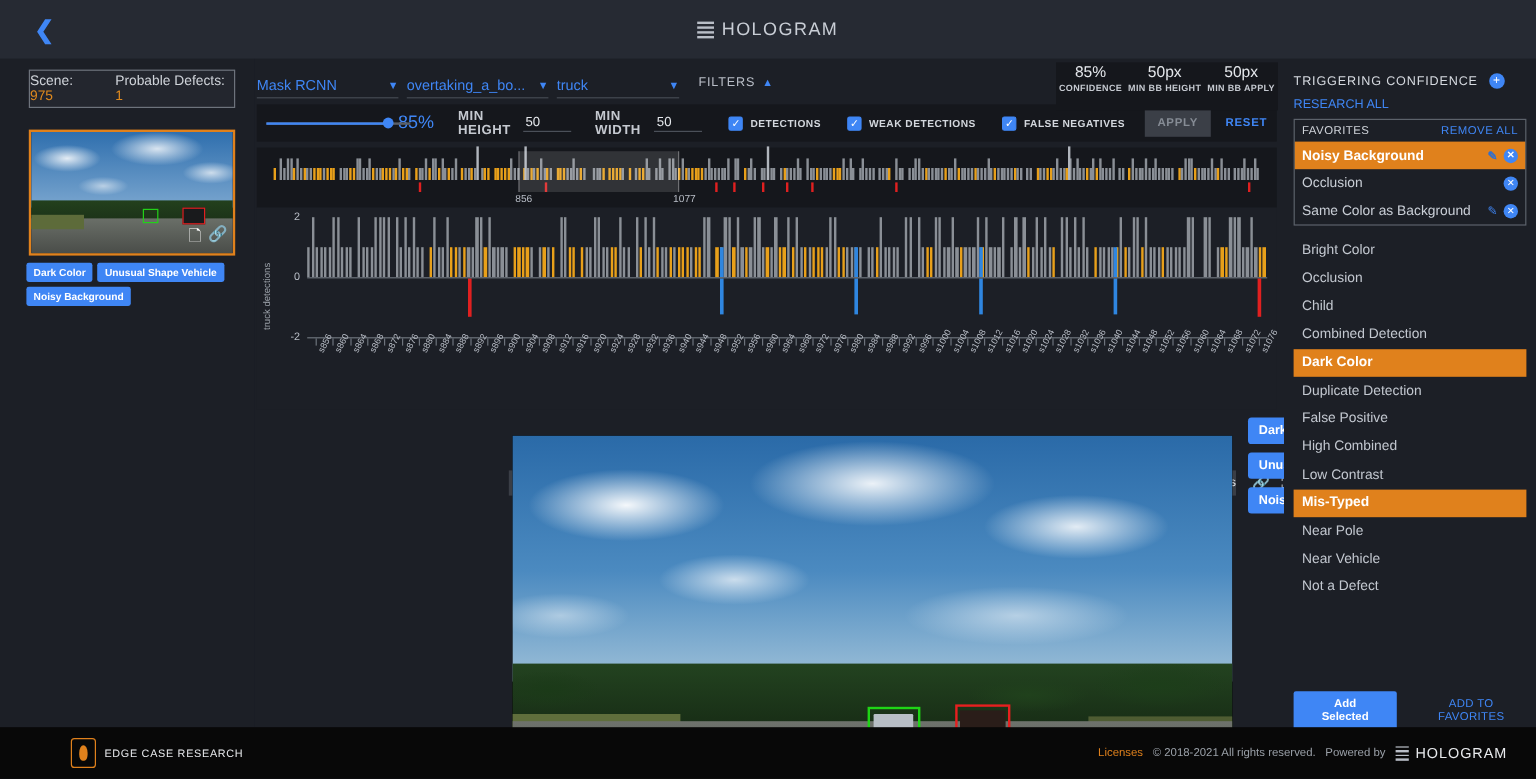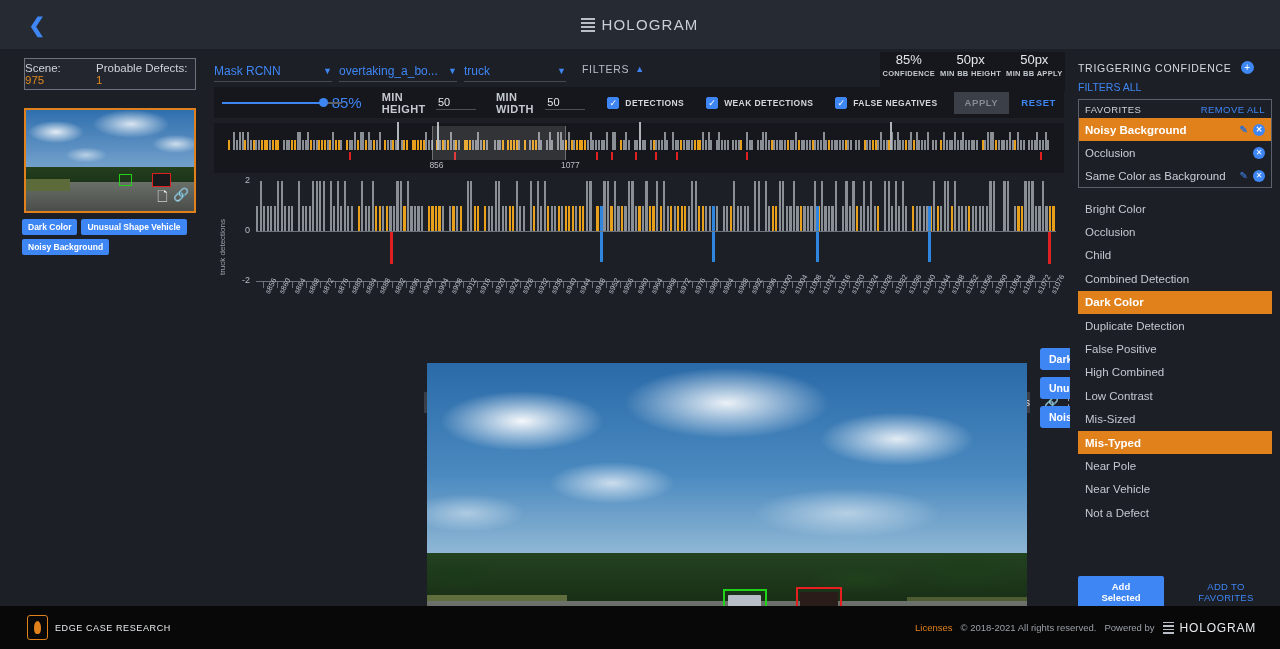--- a/index.html
+++ b/index.html
@@ -265,21 +265,21 @@
     padding: 5px 14px; border-radius: 2px; cursor: pointer; font-family: "Liberation Sans", sans-serif;
   }
   #add-to-fav {
     margin-left: 16px; background: none; border: none; color: #3f86f5;
     font-size: 9.5px; letter-spacing: .3px; cursor: pointer; font-family: "Liberation Sans", sans-serif;
   }
 
   
   #footer {
     position: absolute; left: 0; top: 606px; width: 1280px; height: 43px;
-    background: #080808; display: flex; align-items: center;
+    background: #080808; display: flex; align-items: center; padding-left: 32px;
   }
   #ecr-logo { display: flex; align-items: center; gap: 7px; margin-left: 27px; }
   #ecr-mark {
     width: 21px; height: 25px; border: 1.5px solid #e0811c; border-radius: 3px;
     display: flex; align-items: center; justify-content: center;
   }
   #ecr-mark i { display: block; width: 7px; height: 13px; background: #e0811c; border-radius: 50% 50% 40% 40%; }
   #ecr-word { font-size: 9px; letter-spacing: .6px; color: #e8eaed; }
   #footer-right { margin-left: auto; margin-right: 24px; display: flex; align-items: center; gap: 8px; font-size: 9.5px; color: #9aa0a8; }
   #footer-right .lic { color: #e0811c; cursor: pointer; }
@@ -1102,21 +1102,21 @@
     <div class="sum-item">
       <span class="sv">50px</span>
       <span class="sl">MIN BB APPLY</span>
     </div>
   </div>
 
   <div id="tc-head">
     <span class="tc-title">TRIGGERING CONFIDENCE</span>
     <span id="tc-add">+</span>
   </div>
-  <div id="deselect-all">FILTERS ALL</div>
+  <div id="deselect-all">RESEARCH ALL</div>
 
   <div id="fav-panel">
     <div id="fav-head">
       <span>FAVORITES</span>
       <span class="rm">REMOVE ALL</span>
     </div>
 
     <div class="fav-row sel">
       <span class="fr-label">Noisy Background</span>
       <span class="pencil">✎</span>
@@ -1153,23 +1153,20 @@
         <span>Duplicate Detection</span>
       </div>
       <div class="cond-row">
         <span>False Positive</span>
       </div>
       <div class="cond-row">
         <span>High Combined</span>
       </div>
       <div class="cond-row">
         <span>Low Contrast</span>
-      </div>
-      <div class="cond-row">
-        <span>Mis-Sized</span>
       </div>
       <div class="cond-row sel">
         <span>Mis-Typed</span>
       </div>
       <div class="cond-row">
         <span>Near Pole</span>
       </div>
       <div class="cond-row">
         <span>Near Vehicle</span>
       </div>

